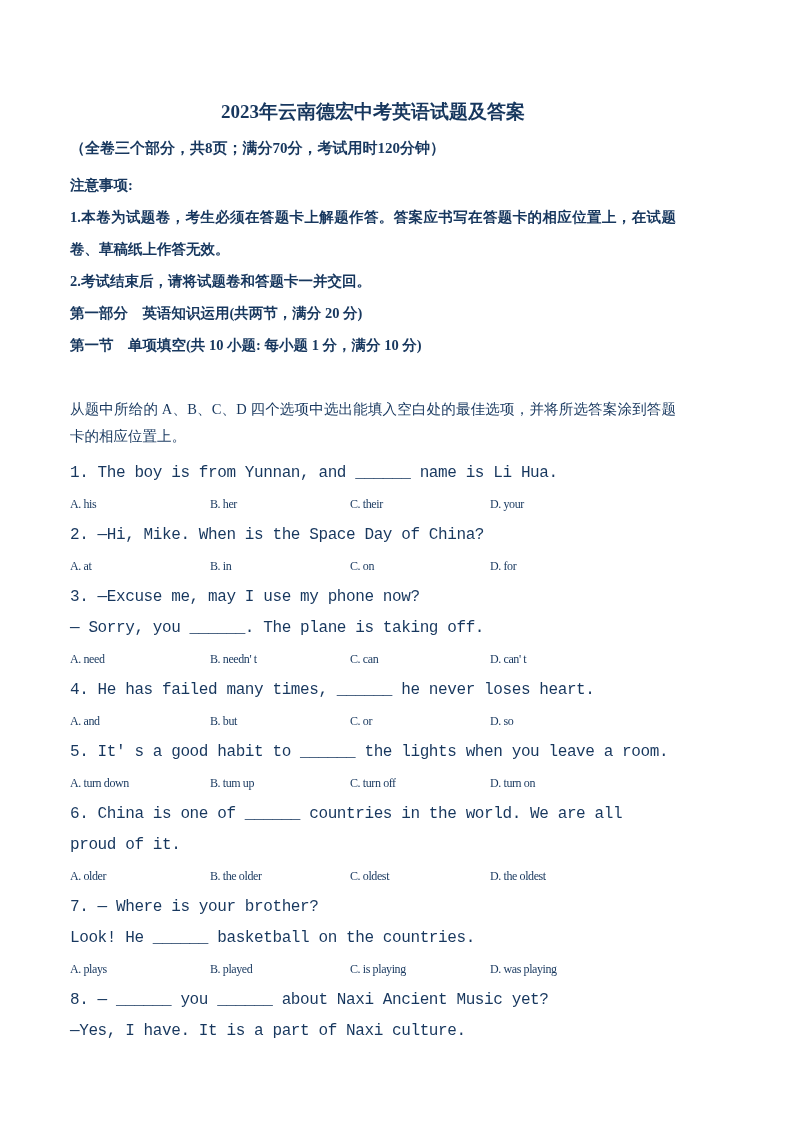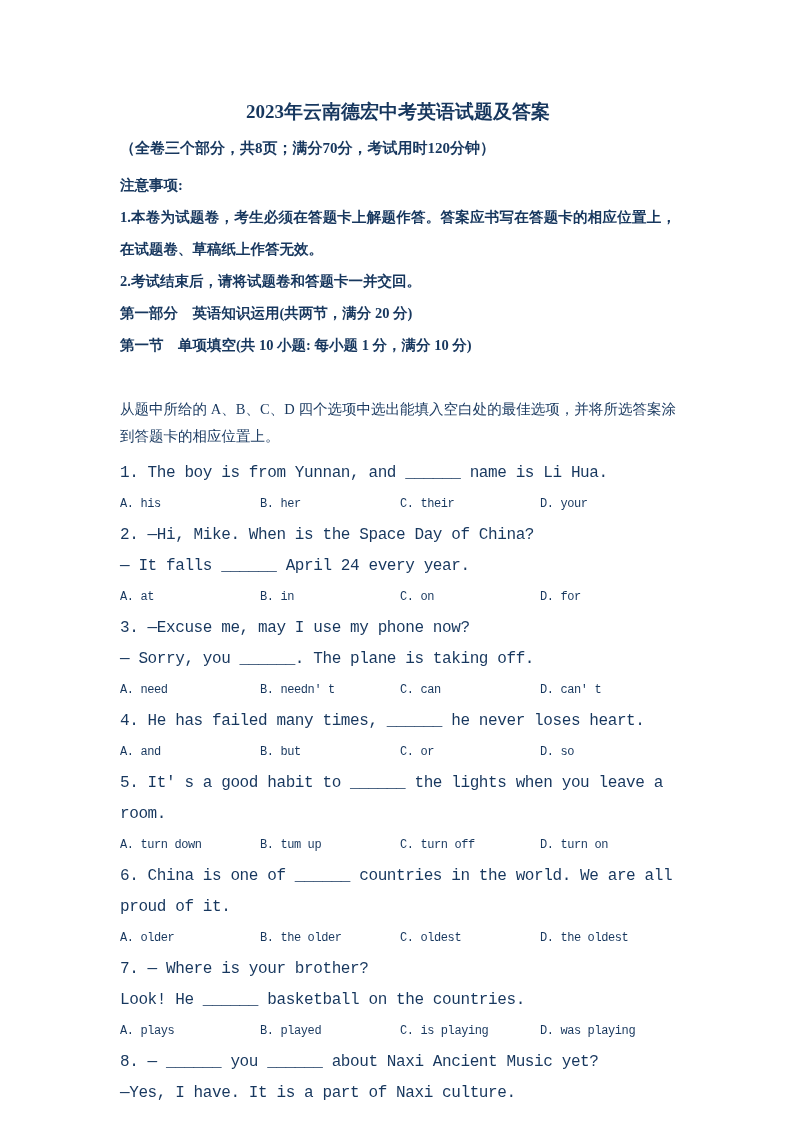--- a/index.html
+++ b/index.html
@@ -7,21 +7,21 @@
   body {
     width: 794px;
     height: 1123px;
     overflow: hidden;
     font-family: "Liberation Serif", serif;
     color: #17375e;
   }
   .page {
     width: 794px;
     height: 1123px;
-    padding: 100px 118px 0 120px;
+    padding: 100px 118px 0 70px;
   }
   .title {
     font-size: 19px;
     font-weight: bold;
     text-align: center;
     line-height: 23px;
   }
   .subtitle {
     font-size: 15px;
     font-weight: bold;
@@ -50,21 +50,21 @@
     letter-spacing: -0.4px;
     line-height: 31px;
     white-space: pre-wrap;
   }
   .options {
     display: grid;
     grid-template-columns: 140px 140px 140px auto;
     line-height: 31px;
   }
   .opt {
-    font-family: Liberation Mono, monospace;
+    font-family: Liberation Serif, serif;
     font-size: 12px;
     letter-spacing: -0.4px;
     white-space: nowrap;
   }
 </style>
 </head>
 <body>
 
 <div class="page">
 
@@ -89,21 +89,20 @@
       <div class="options">
         <span class="opt">A. his</span>
         <span class="opt">B. her</span>
         <span class="opt">C. their</span>
         <span class="opt">D. your</span>
       </div>
     </div>
 
     <div class="question">
       <div class="q-line">2. —Hi, Mike. When is the Space Day of China?</div>
-      <div class="q-line">— It falls ______ April 24 every year.</div>
       <div class="options">
         <span class="opt">A. at</span>
         <span class="opt">B. in</span>
         <span class="opt">C. on</span>
         <span class="opt">D. for</span>
       </div>
     </div>
 
     <div class="question">
       <div class="q-line">3. —Excuse me, may I use my phone now?</div>

